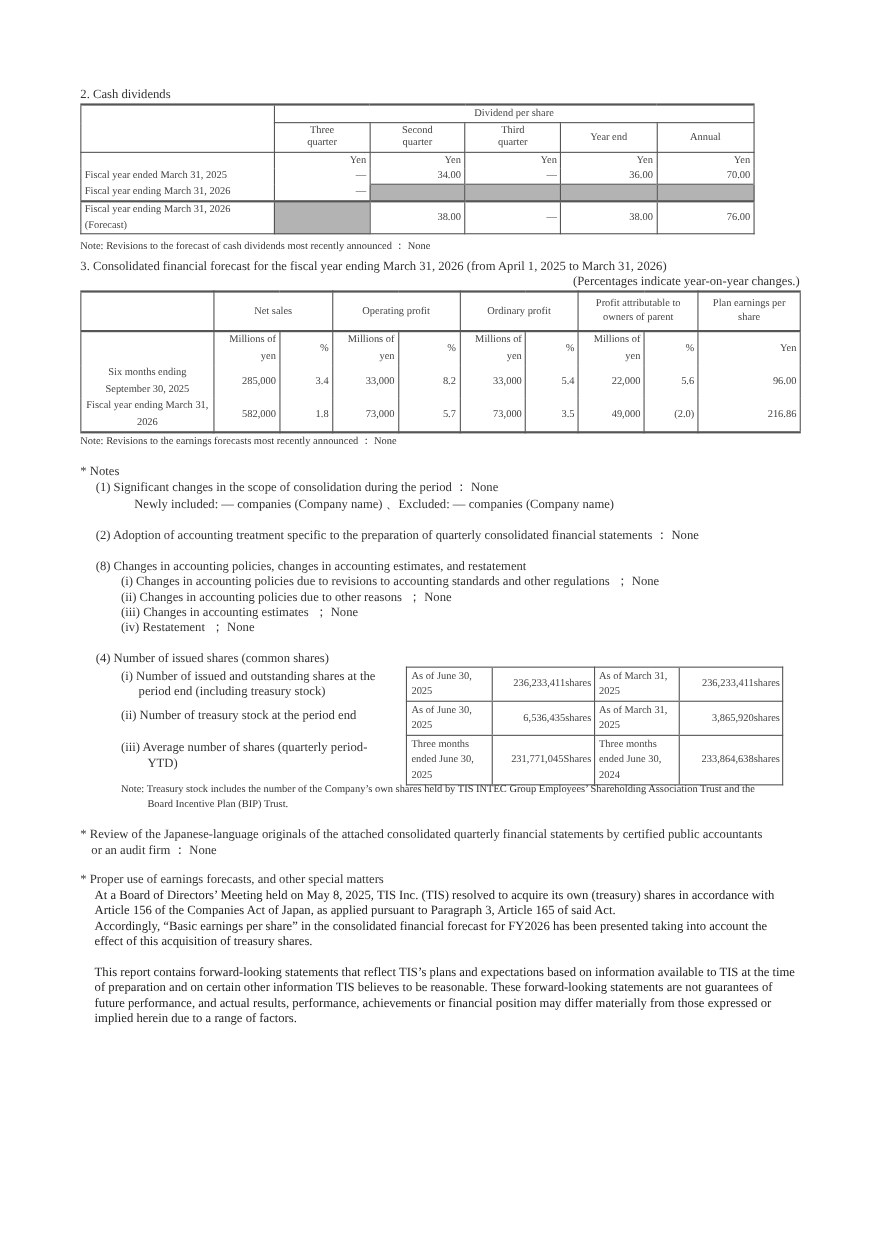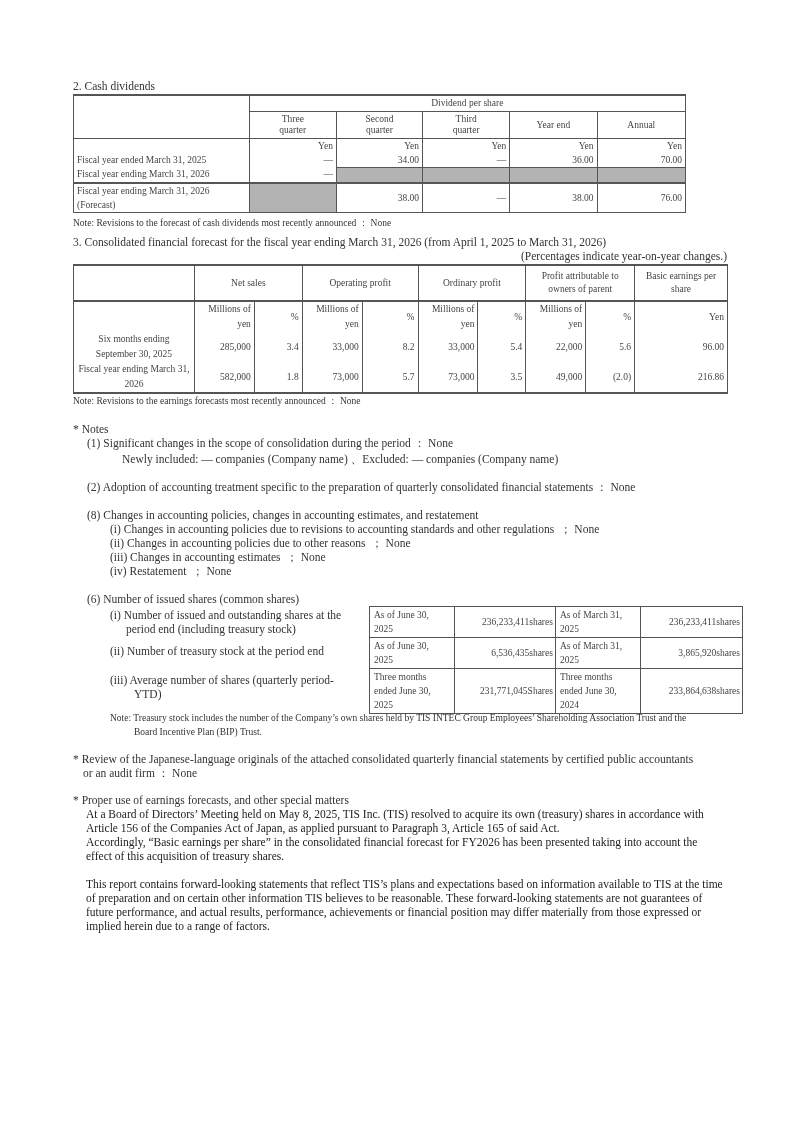--- a/index.html
+++ b/index.html
@@ -23,21 +23,21 @@
 
   
   #fc-table { left: 73px; top: 264px; width: 655px; font-size: 9.5px; }
   #fc-table td { border: 1px solid #555; line-height: 15px; }
   #fc-table .hdr td { text-align: center; height: 34px; line-height: 13px; }
   #fc-table .num { text-align: right; }
   #fc-table .pct { text-align: right; }
   #fc-table .rowlbl { text-align: center; white-space: nowrap; }
 
   
-  #sh-table { left: 369px; top: 606px; width: 374px; font-size: 9.5px; }
+  #sh-table { left: 369px; top: 606px; width: 343px; font-size: 9.5px; }
   #sh-table td { border: 1px solid #555; line-height: 14px; padding: 1px 4px; vertical-align: middle; }
   #sh-table td.d-right { border-right: 1px dashed #222; }
   #sh-table td.num { text-align: right; white-space: nowrap; padding: 1px 2px; }
 
   .notes-text { font-size: 11.5px; color: #333; white-space: nowrap; line-height: 14px; }
   .para { font-size: 11.5px; color: #222; line-height: 14px; width: 640px; }
 </style>
 </head>
 <body>
 
@@ -117,21 +117,21 @@
       <col style="width:49px">
       <col style="width:93px">
   </colgroup>
   <tbody>
       <tr class="hdr" style="border-top:2px solid #555;">
     <td></td>
     <td colspan="2">Net sales</td>
     <td colspan="2">Operating profit</td>
     <td colspan="2">Ordinary profit</td>
     <td colspan="2"><span>Profit attributable to</span><br><span>owners of parent</span></td>
-    <td><span>Basic earnings per</span><br><span>share</span></td>
+    <td><span>Plan earnings per</span><br><span>share</span></td>
   </tr>
   <tr style="border-top:2px solid #555;">
     <td rowspan="3" style="vertical-align:bottom; padding:0;">
       <div style="height:30px;"></div>
       <div class="rowlbl" style="height:30px; line-height:15px;"><span>Six months ending</span><br><span>September 30, 2025</span></div>
       <div class="rowlbl" style="height:30px; line-height:15px;"><span>Fiscal year ending March 31,</span><br><span>2026</span></div>
     </td>
     <td class="num" style="height:30px; border-bottom:none; line-height:15px;"><span>Millions of</span><br><span>yen</span></td>
     <td class="pct" style="border-bottom:none;">%</td>
     <td class="num" style="border-bottom:none; line-height:15px;"><span>Millions of</span><br><span>yen</span></td>
@@ -173,21 +173,21 @@
 <div class="abs notes-text" style="left:87px; top:436px;">(1) Significant changes in the scope of consolidation during the period ： None</div>
 <div class="abs notes-text" style="left:122px; top:452px;">Newly included: ― companies  (Company name) 、Excluded: ― companies  (Company name)</div>
 <div class="abs notes-text" style="left:87px; top:480px;">(2) Adoption of accounting treatment specific to the preparation of quarterly consolidated financial statements ： None</div>
 
 <div class="abs notes-text" style="left:87px; top:508px;">(8) Changes in accounting policies, changes in accounting estimates, and restatement</div>
 <div class="abs notes-text" style="left:110px; top:522px;">(i) Changes in accounting policies due to revisions to accounting standards and other regulations &nbsp;； None</div>
 <div class="abs notes-text" style="left:110px; top:536px;">(ii) Changes in accounting policies due to other reasons &nbsp;； None</div>
 <div class="abs notes-text" style="left:110px; top:550px;">(iii) Changes in accounting estimates &nbsp;； None</div>
 <div class="abs notes-text" style="left:110px; top:564px;">(iv) Restatement &nbsp;； None</div>
 
-<div class="abs notes-text" style="left:87px; top:592px;">(6) Number of issued shares (common shares)</div>
+<div class="abs notes-text" style="left:87px; top:592px;">(4) Number of issued shares (common shares)</div>
 <div class="abs notes-text" style="left:110px; top:608px;"><span>(i) Number of issued and outstanding shares at the</span><br><span style="padding-left:16px;">period end (including treasury stock)</span></div>
 <div class="abs notes-text" style="left:110px; top:644px;">(ii) Number of treasury stock at the period end</div>
 <div class="abs notes-text" style="left:110px; top:673px;"><span>(iii) Average number of shares (quarterly period-</span><br><span style="padding-left:24px;">YTD)</span></div>
 
 <table id="sh-table" class="abs">
   <colgroup>
       <col style="width:78px">
       <col style="width:93px">
       <col style="width:78px">
       <col style="width:94px">

